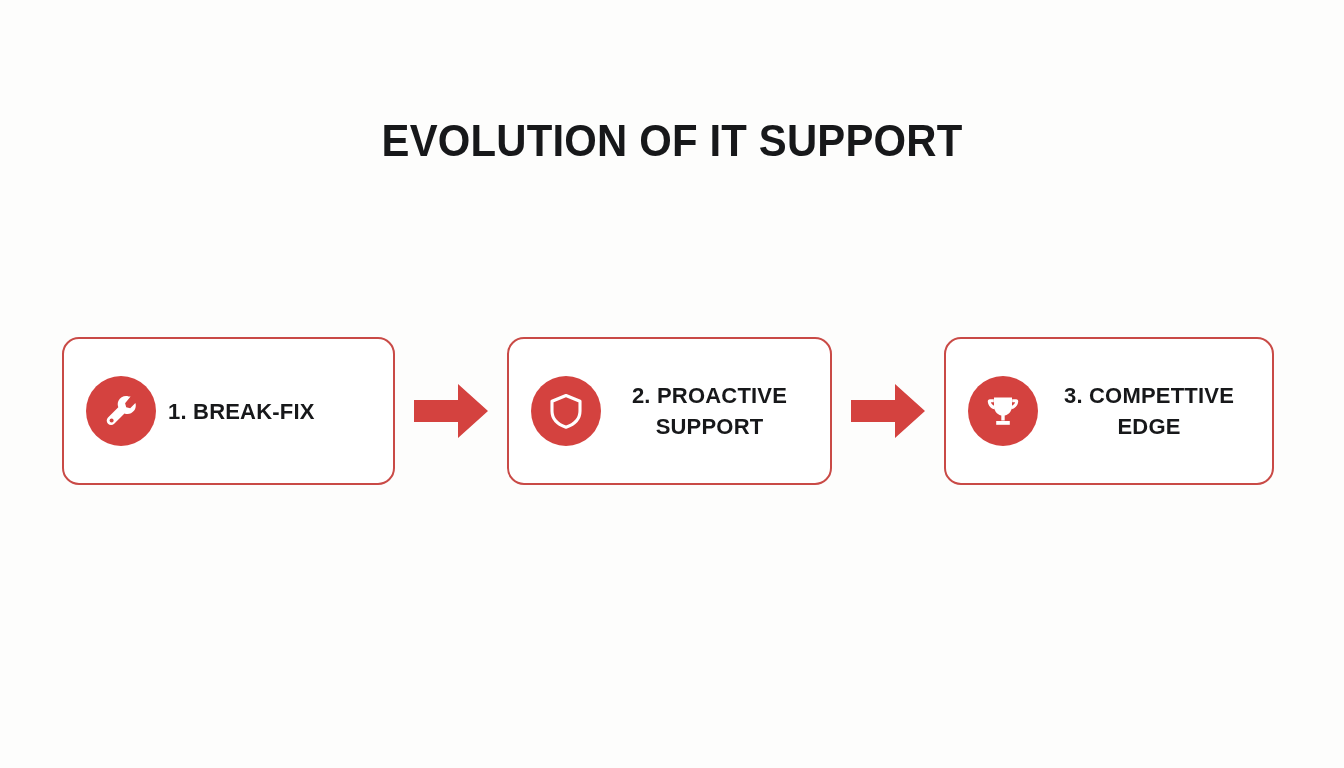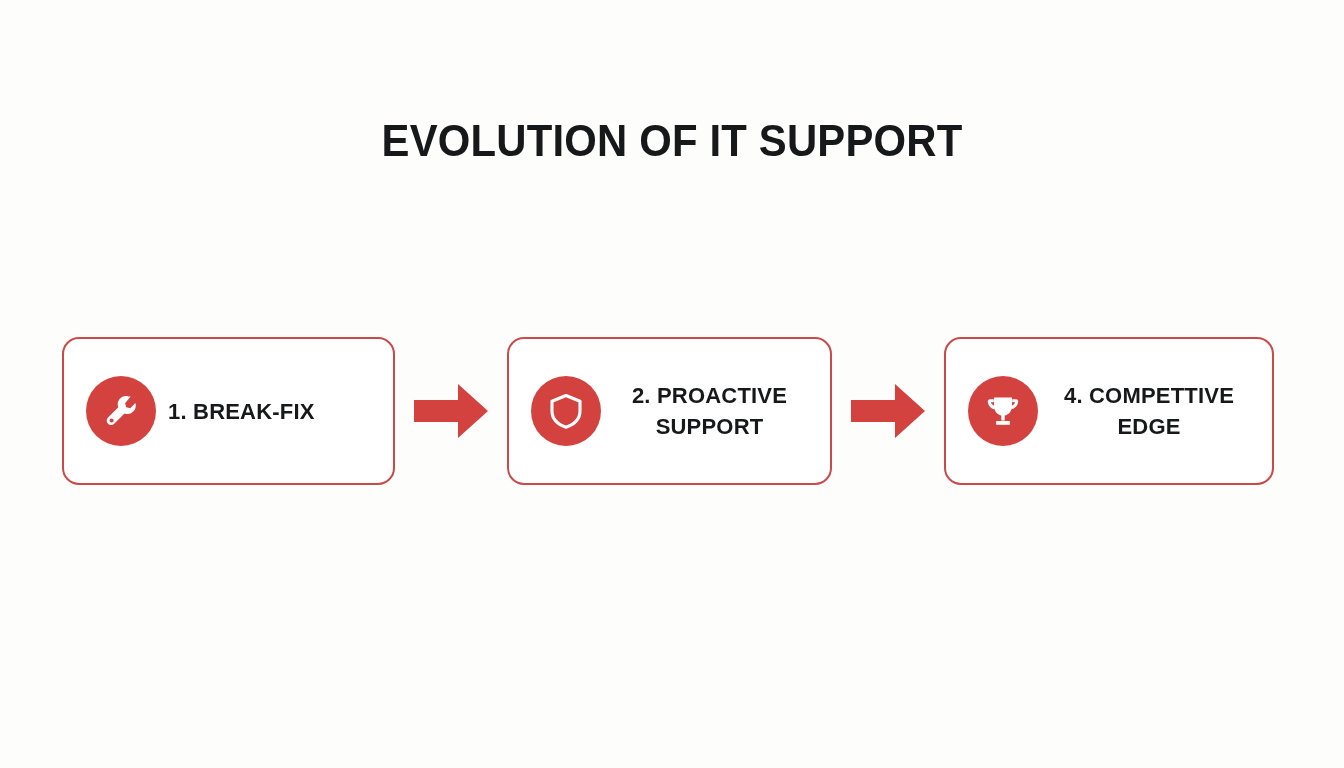--- a/index.html
+++ b/index.html
@@ -152,18 +152,18 @@
         <svg width="40" height="40" viewBox="0 0 40 40" aria-hidden="true">
           <g fill="#ffffff">
             <path d="M11.0 6.5 H29.0 V15.0 C29.0 20.6 25.0 24.6 20.0 24.6 C15.0 24.6 11.0 20.6 11.0 15.0 Z"></path>
             <path d="M18.3 24.0 H21.7 V29.5 H18.3 Z"></path>
             <path d="M13.2 30.0 H26.8 V33.8 H13.2 Z"></path>
             <path d="M10.8 8.2 H7.0 C5.5 8.2 4.6 9.2 4.8 10.7 C5.3 14.8 8.0 17.6 11.6 18.2 L12.2 15.0 C9.9 14.5 8.3 12.9 7.9 11.2 H10.8 Z"></path>
             <path d="M29.2 8.2 H33.0 C34.5 8.2 35.4 9.2 35.2 10.7 C34.7 14.8 32.0 17.6 28.4 18.2 L27.8 15.0 C30.1 14.5 31.7 12.9 32.1 11.2 H29.2 Z"></path>
           </g>
         </svg>
       </span>
-      <span class="stage-label">4. COMPETTIVE
+      <span class="stage-label">3. COMPETTIVE
 EDGE</span>
     </div>
 
   </div>
 </div>
 
 </body></html>

